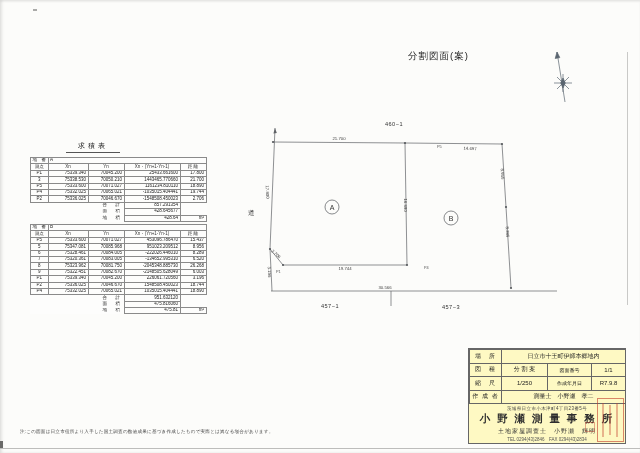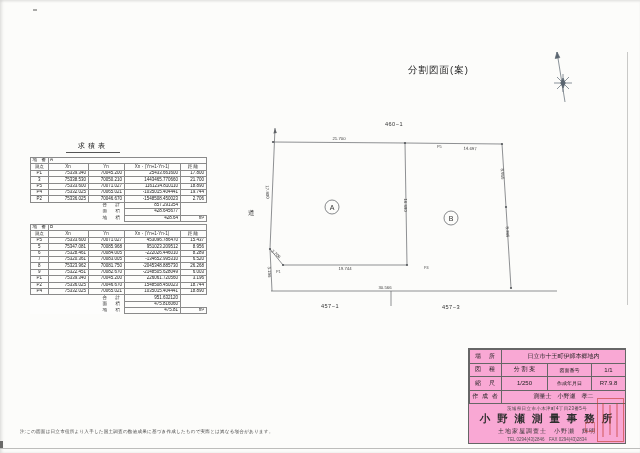--- a/index.html
+++ b/index.html
@@ -3,21 +3,21 @@
 <meta charset="utf-8">
 <style>
   html,body{margin:0;padding:0;background:#ffffff;}
   #page{
     position:relative;width:640px;height:453px;overflow:hidden;
     background:#fcfcfa;color:#333;
     font-family:"Liberation Sans",sans-serif;
     box-shadow:inset 2px 0 3px rgba(0,0,0,.10), inset 0 2px 2px rgba(0,0,0,.05);
   }
   
-  #doc-title{position:absolute;left:408px;top:64px;font-size:9.5px;letter-spacing:1px;color:#222;}
+  #doc-title{position:absolute;left:408px;top:50px;font-size:9.5px;letter-spacing:1px;color:#222;}
   
   #qheading{position:absolute;left:66px;top:141px;font-size:7px;letter-spacing:3px;color:#222;
     border-bottom:1px solid #555;padding:0 12px 1px 12px;}
   table.qtable{position:absolute;left:30px;border-collapse:collapse;table-layout:fixed;
     font-size:4.5px;line-height:1.05;color:#222;background:#fdfdfc;}
   #tableA{top:157px;}
   #tableB{top:224px;}
   table.qtable td{border:0.5px solid #8a8a8a;height:5.4px;padding:0 1.5px;white-space:nowrap;overflow:hidden;}
   table.qtable td{text-align:right;}
   table.qtable td:first-child{text-align:center;}
@@ -34,21 +34,21 @@
   #drawing .parcel{font-size:7px;fill:#333;}
   #drawing line,#drawing polyline{stroke:#5f6266;stroke-width:.7;fill:none;}
   #drawing circle.dot{fill:#55585c;}
   #drawing circle.ring{fill:none;stroke:#55585c;stroke-width:.7;}
   
   #north{position:absolute;left:545px;top:45px;}
   #north line,#north polygon{stroke:#5a6570;stroke-width:.7;}
   #north polygon{fill:#5a6570;}
   
   #title-block{position:absolute;left:468px;top:348px;width:158px;height:96px;
-    border:1px solid #666;background:#f9a8d4;box-sizing:border-box;}
+    border:1px solid #666;background:#fef9c3;box-sizing:border-box;}
   #tb-table{border-collapse:collapse;table-layout:fixed;width:156px;}
   #tb-table td,#tb-table th{border:0.5px solid #666;height:12.5px;font-weight:normal;
     font-size:6px;text-align:center;color:#222;padding:0;white-space:nowrap;overflow:hidden;}
   #tb-table th.lbl{letter-spacing:1px;}
   #tb-table th.lbl-sm{font-size:5px;letter-spacing:0;}
   #tb-office{position:relative;text-align:center;padding-top:2px;}
   #tb-addr{font-size:4.5px;letter-spacing:.4px;color:#444;}
   #tb-name{font-size:10.5px;font-weight:600;letter-spacing:2px;color:#2e2e2e;margin-top:1px;}
   #tb-surveyor{font-size:6px;letter-spacing:1px;color:#333;margin-top:1px;}
   #tb-tel{font-size:4.5px;color:#555;margin-top:1px;}

